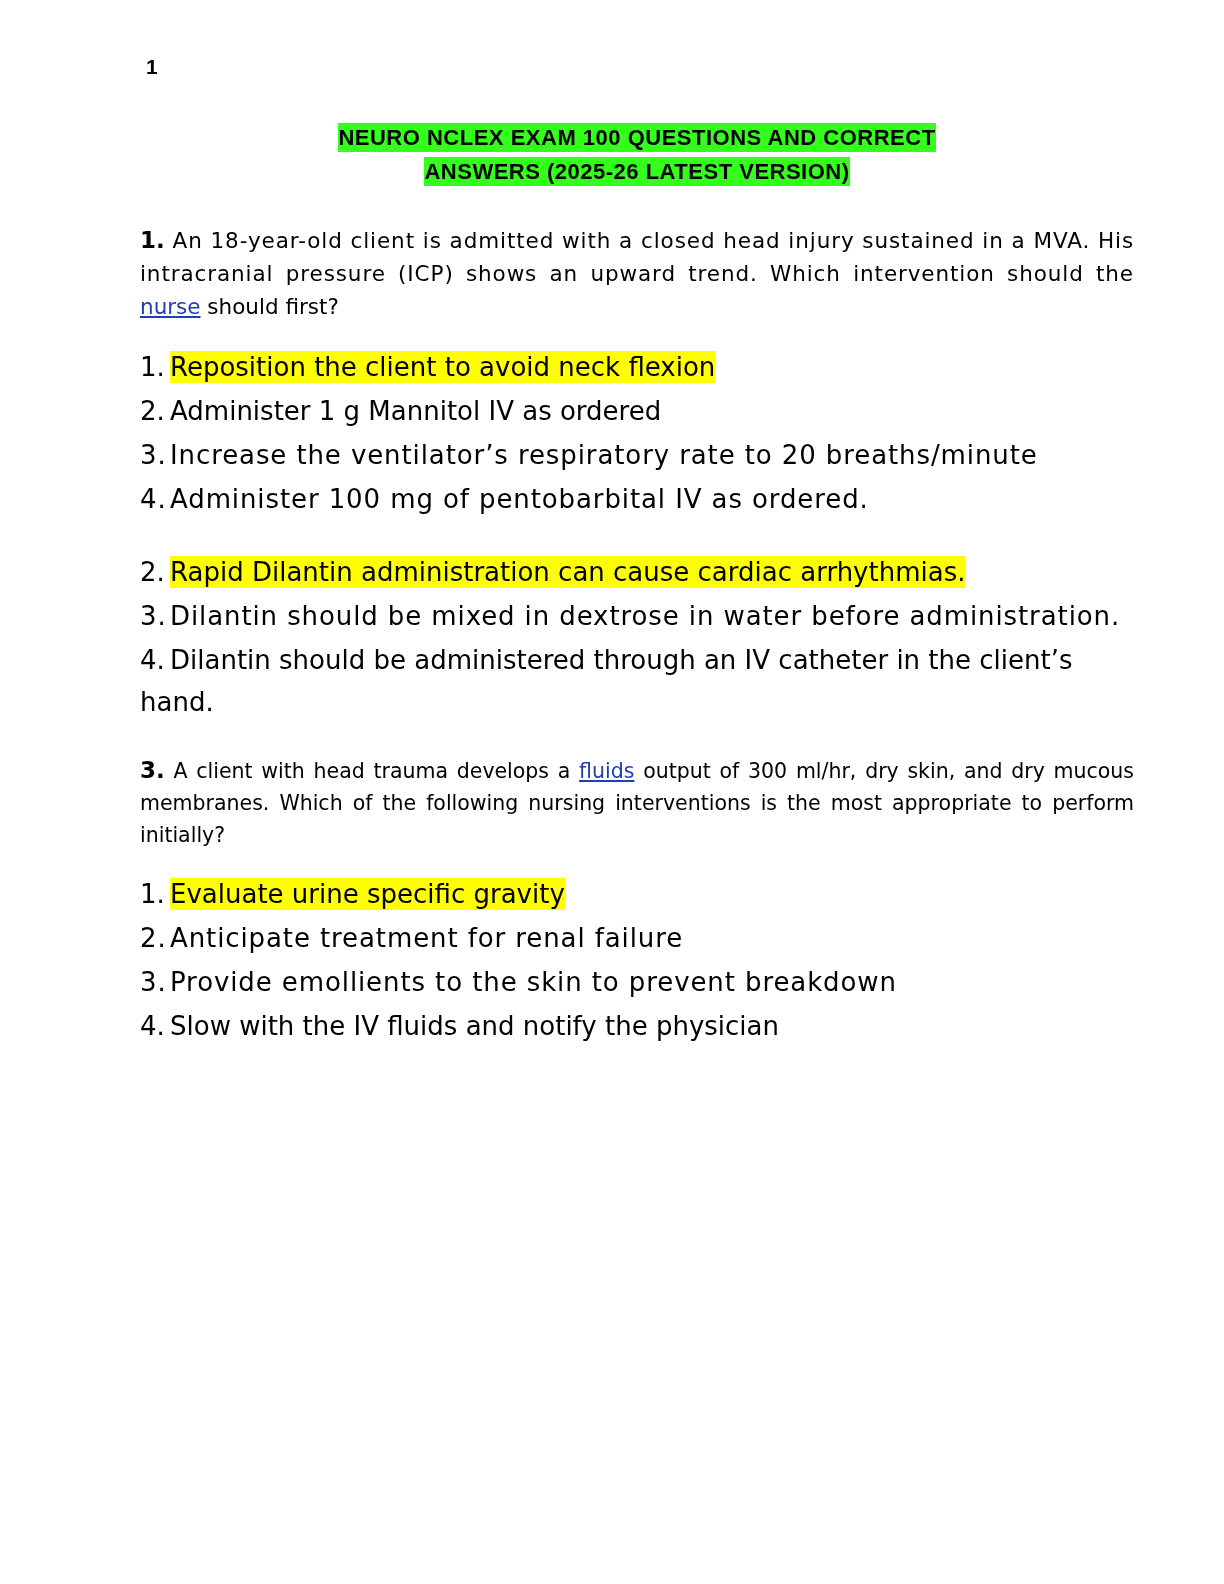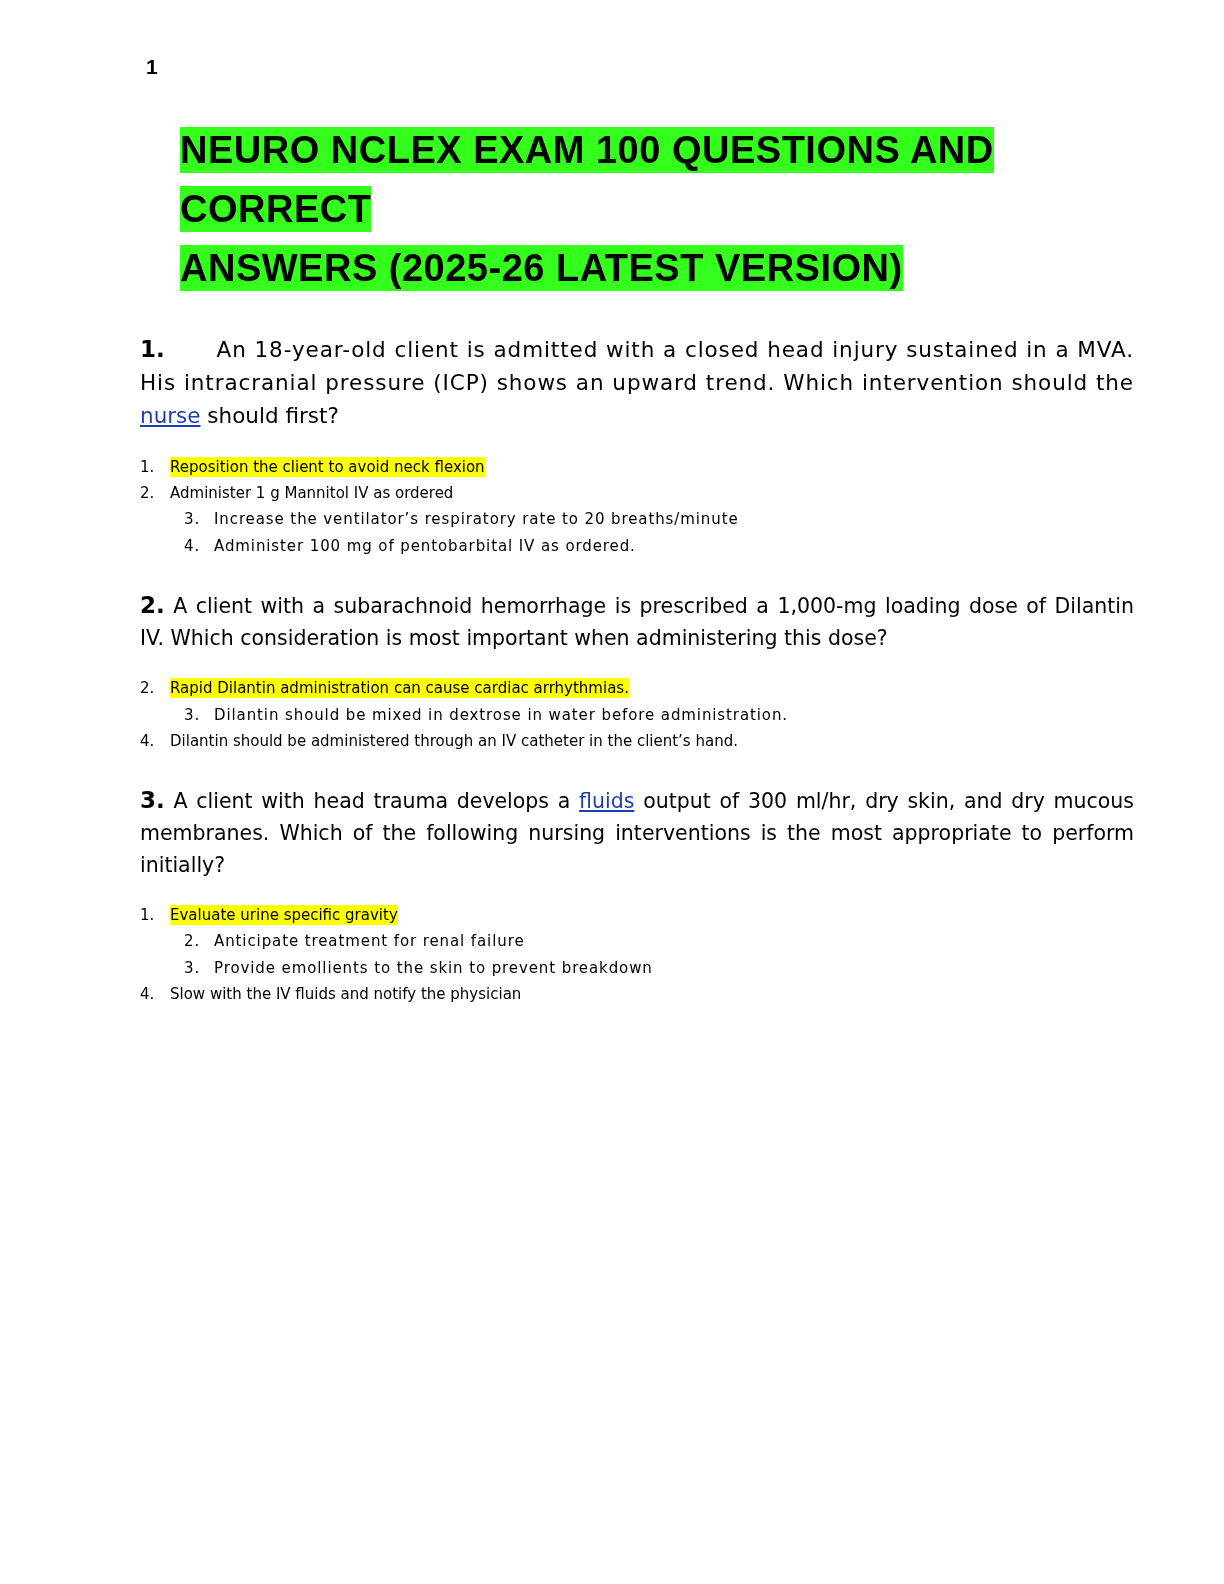--- a/index.html
+++ b/index.html
@@ -25,23 +25,23 @@
   .page-number {
     font-family: "Liberation Sans", sans-serif;
     font-weight: bold;
     font-size: 21px;
     line-height: 1;
     margin: 0 0 44px 6px;
   }
   .doc-title {
     font-family: "Liberation Sans", sans-serif;
     font-weight: bold;
-    font-size: 38px;
+    font-size: 22px;
     letter-spacing: 0.5px;
-    text-align: left;
+    text-align: center;
     line-height: 1.55;
     margin: 0 40px 34px 40px;
   }
   .doc-title .hl-green {
     background: #34ff1c;
     padding: 2px 0;
     box-decoration-break: clone;
     -webkit-box-decoration-break: clone;
   }
   .q-block {
@@ -61,38 +61,37 @@
     font-size: 23px;
   }
   .q-text a.link {
     color: #1d3fb5;
     text-decoration: underline;
   }
   .options {
     margin: 0 0 30px 0;
   }
   .option {
-    font-size: 15px;
+    font-size: 26px;
     line-height: 1.62;
     margin: 0 0 2px 0;
     white-space: nowrap;
   }
   .option .num {
     display: inline-block;
     min-width: 30px;
   }
   .hl-yellow {
     background: #ffff00;
     padding: 1px 0;
     box-decoration-break: clone;
     -webkit-box-decoration-break: clone;
   }
   .spread {
     letter-spacing: 0.9px;
-    margin-left: 44px;
   }
   .wrap-line {
     white-space: normal;
   }
 </style>
 </head>
 <body>
 
 <div class="page">
 
@@ -117,23 +116,20 @@
       <div class="option spread">
         <span class="num">3.</span><span>Increase the ventilator’s respiratory rate to 20 breaths/minute</span>
       </div>
       <div class="option spread">
         <span class="num">4.</span><span>Administer 100 mg of pentobarbital IV as ordered.</span>
       </div>
     </div>
   </div>
 
   <div class="q-block">
-    <p class="q-text narrow">
-      <span class="q-num">2.</span><span> A client with a subarachnoid hemorrhage is prescribed a 1,000-mg loading dose of Dilantin IV. Which consideration is most important when administering this dose?</span>
-    </p>
     <div class="options">
       <div class="option">
         <span class="num">2.</span><span class="hl-yellow">Rapid Dilantin administration can cause cardiac arrhythmias.</span>
       </div>
       <div class="option spread">
         <span class="num">3.</span><span>Dilantin should be mixed in dextrose in water before administration.</span>
       </div>
       <div class="option wrap-line">
         <span class="num">4.</span><span>Dilantin should be administered through an IV catheter in the client’s hand.</span>
       </div>

